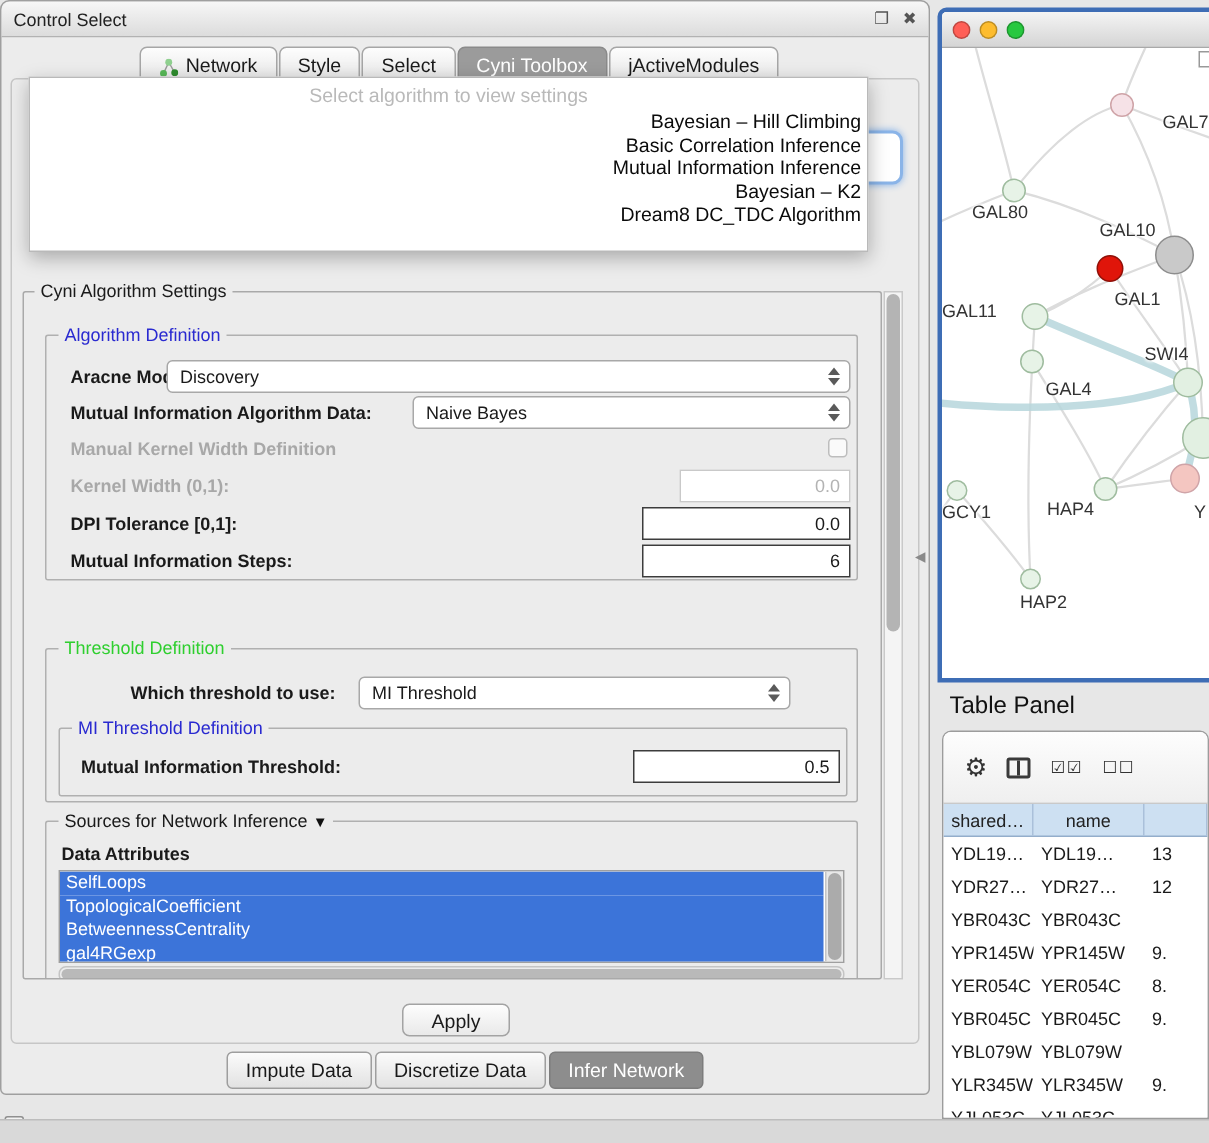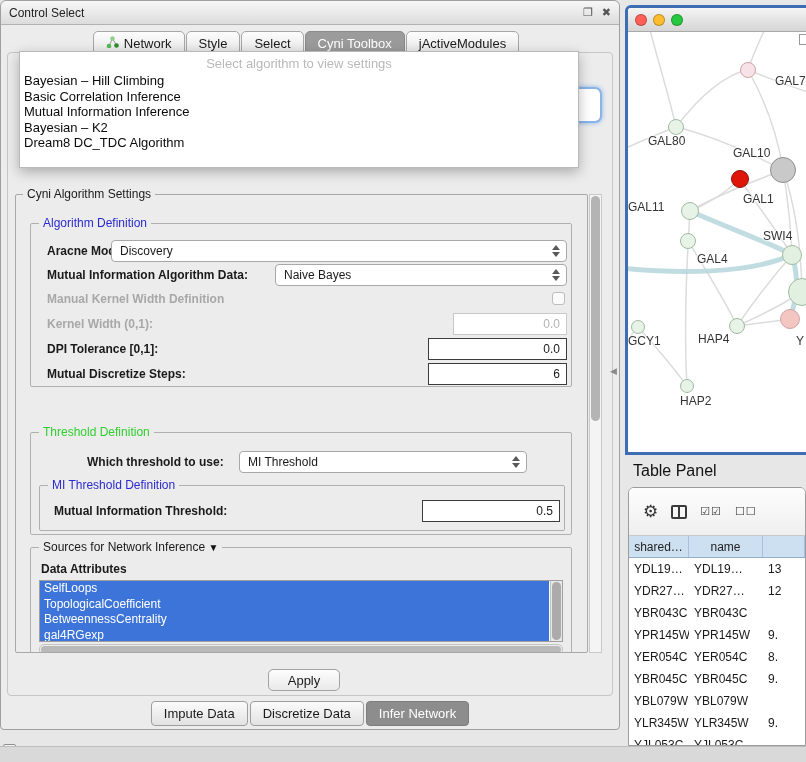--- a/index.html
+++ b/index.html
@@ -17,36 +17,36 @@
   .cp { position:absolute; left:0; top:6; width:620px; height:730px;
         background:#ececec; border:1px solid #9f9f9f; border-radius:6px 6px 4px 4px; }
   .cp-titlebar { height:24px; background:linear-gradient(#f7f7f7,#dcdcdc);
         border-bottom:1px solid #b2b2b2; border-radius:6px 6px 0 0;
         display:flex; align-items:center; padding:0 8px; font-size:12px; color:#222; }
   .winbtns { margin-left:auto; display:flex; gap:9px; }
   .winbtn { font-size:11px; color:#555; cursor:default; }
   .cp-tabs { position:absolute; left:0; right:8px; top:30px; display:flex;
         justify-content:center; gap:1px; z-index:3; }
   .tab { padding:4px 12px 5px; font-size:13px; background:linear-gradient(#fdfdfd,#e4e4e4);
-        border:1px solid #a6a6a6; border-radius:5px 5px 0 0; display:flex; gap:5px; align-items:flex-start; }
+        border:1px solid #a6a6a6; border-radius:5px 5px 0 0; display:flex; gap:5px; align-items:flex-end; }
   .tab.active { background:var(--tab-active-bg,#9b9b9b); color:#fff; border-color:#8a8a8a; }
   .cp-content { position:absolute; left:6px; top:51px; width:606px; height:644px;
         border:1px solid #c6c6c6; border-radius:4px; background:#ececec; }
 
   
   .combo-fragment { position:absolute; left:545px; top:86px; width:56px; height:36px;
         background:#fff; border:2px solid #8ab4e8; border-radius:7px;
         box-shadow:0 0 5px #8ab4e8; z-index:5; }
 
   
   .algo-popup { position:absolute; left:18px; top:50px; width:560px; height:117px;
         background:#fff; border:1px solid #b9b9b9; box-shadow:0 4px 12px rgba(0,0,0,.28);
         z-index:30; padding-top:2px; }
   .popup-prompt { color:#b9b9b9; text-align:center; font-size:13px; height:19px; line-height:19px; }
-  .popup-item { font-size:13px; height:15.5px; line-height:15.5px; padding:0 4px; color:#0a0a0a; }
+  .popup-item { font-size:13px; height:15.5px; line-height:15.5px; padding:0 4px; color:#0a0a0a;text-align:right; }
 
   
   .settings-box { position:absolute; left:14px; top:193px; width:573px; height:459px;
         border:1px solid #a9a9a9; border-radius:2px; overflow:hidden; }
   .grp-title { position:absolute; background:#ececec; padding:0 4px; font-size:12px; z-index:4; }
   .main-title { left:22px; top:186px; }
   .box-title { position:absolute; top:-8px; left:8px; background:#ececec; padding:0 4px;
         font-size:12px; white-space:nowrap; z-index:2; }
   .t-blue  { color:var(--group-title-blue,#2a2ad0); }
   .t-green { color:var(--group-title-green,#2fcf2f); }
@@ -238,21 +238,21 @@
       </div>
 
       <div class="row" style="top:114px">
         <span class="b">DPI Tolerance [0,1]:</span>
         <div class="field" style="left:381px;right:0">
           <span>0.0</span>
         </div>
       </div>
 
       <div class="row" style="top:139px">
-        <span class="b">Mutual Discretize Steps:</span>
+        <span class="b">Mutual Information Steps:</span>
         <div class="field" style="left:381px;right:0">
           <span>6</span>
         </div>
       </div>
     </div>
 
 
     <div class="sub-box thr-box">
       <span class="box-title t-green">Threshold Definition</span>
 

